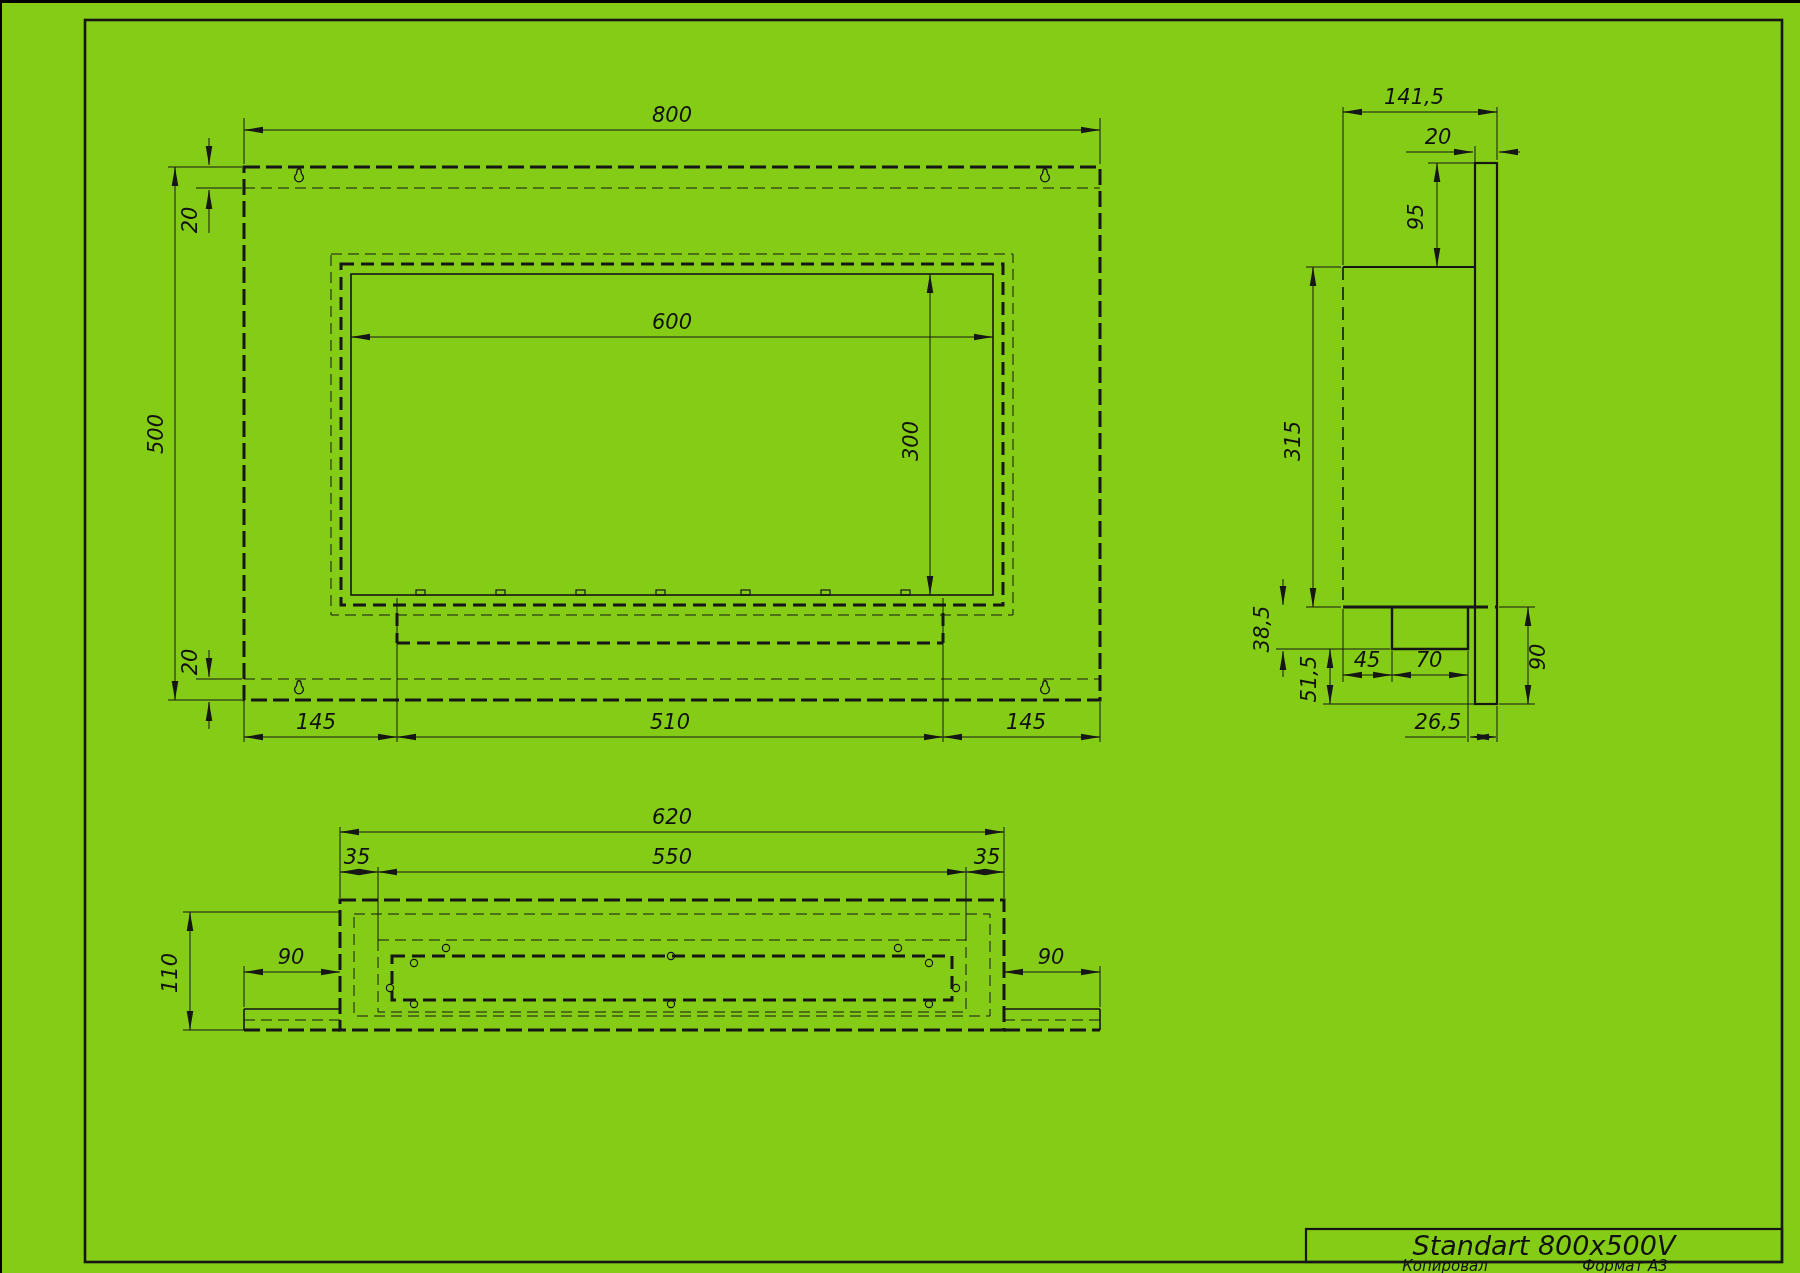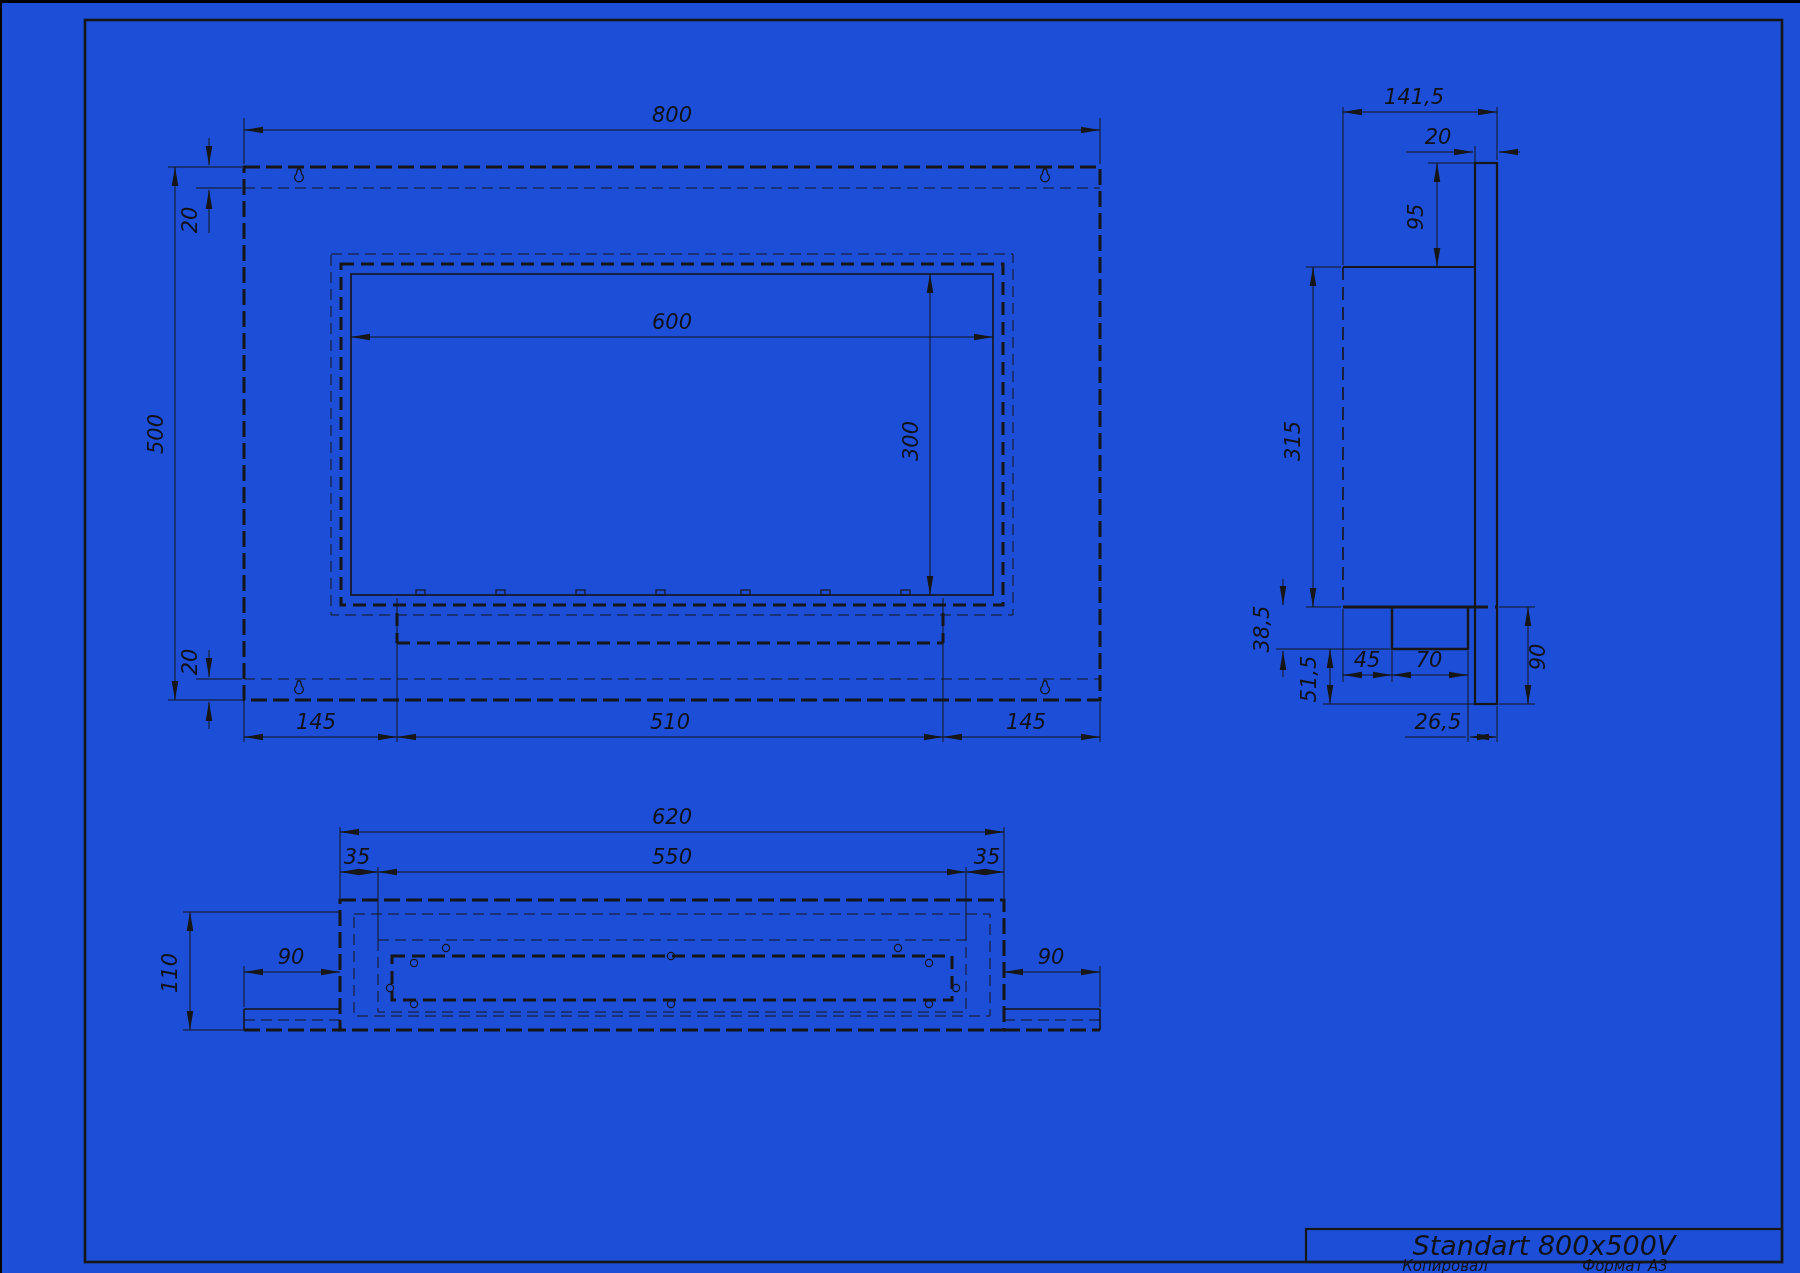--- a/index.html
+++ b/index.html
@@ -1,16 +1,16 @@
 <!DOCTYPE html>
 <html><head>
 <meta charset="utf-8">
 <style>
   html,body{margin:0;padding:0;background:#fff;}
-  .stage{position:relative;width:1800px;height:1273px;background:#1d4ed8;overflow:hidden;}
+  .stage{position:relative;width:1800px;height:1273px;background:#84cc16;overflow:hidden;}
   svg{display:block;}
   .ln{stroke:#161616;fill:none;}
   .thin{stroke-width:1;}
   .med{stroke-width:1.6;}
   .thick{stroke-width:3;}
   .dashA{stroke-dasharray:16 6;}   
   .dashB{stroke-dasharray:13 7;}   
   .dashC{stroke-dasharray:11 6;}   
   .d{font-family:"DejaVu Sans",sans-serif;font-style:italic;font-size:21px;fill:#111;text-anchor:middle;}
   .t-title{font-family:"DejaVu Sans",sans-serif;font-style:italic;font-size:27px;fill:#111;text-anchor:middle;}

